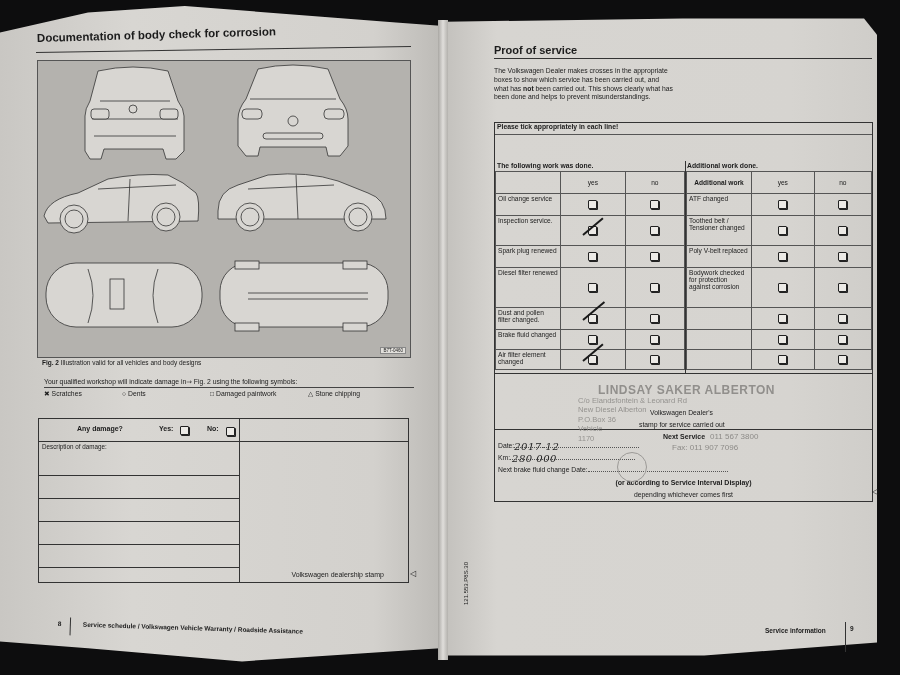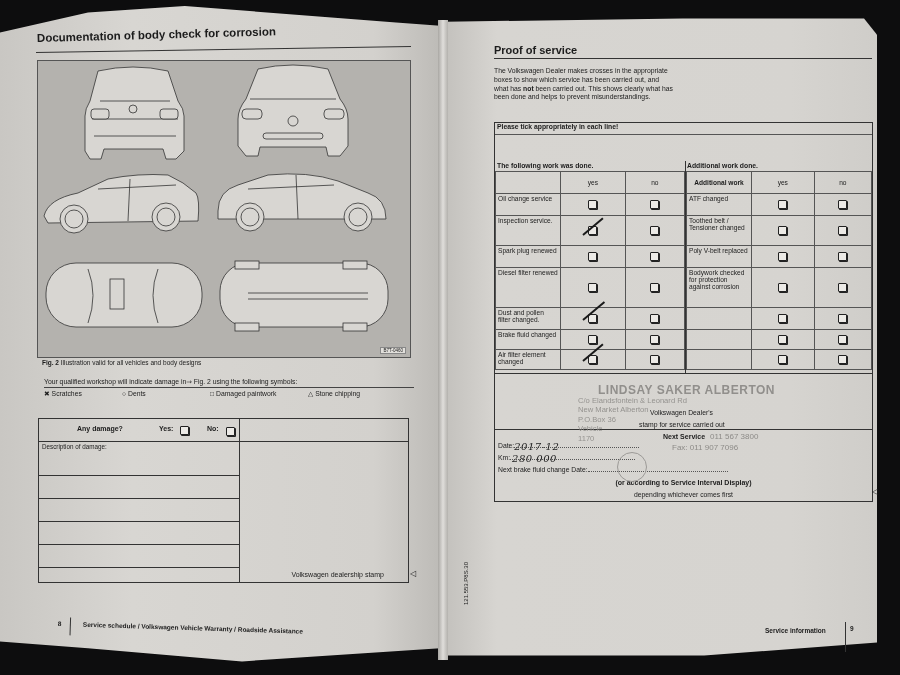--- a/index.html
+++ b/index.html
@@ -282,21 +282,21 @@
   <div style="position:absolute;left:3px;top:343px;font-size:6.8px">
     <span>Next brake fluid change Date:</span><span class="dots" style="width:140px"></span>
   </div>
   <div style="position:absolute;left:0;right:0;top:356px;text-align:center;font-size:7px;font-weight:bold">(or according to Service Interval Display)</div>
   <div style="position:absolute;left:0;right:0;top:368px;text-align:center;font-size:6.8px">depending whichever comes first</div>
 </div>
 
 <div class="stamp">
   <div class="big">LINDSAY SAKER ALBERTON</div>
   <div>C/o Elandsfontein &amp; Leonard Rd</div>
-  <div>New Market Alberton</div>
+  <div>New Diesel Alberton</div>
   <div>P.O.Box 36</div>
   <div>Vehicle</div>
   <div>1170</div>
 </div>
 <div class="vwlogo"></div>
 <div style="position:absolute;left:710px;top:432px;font-size:8px;color:#8d8b88">011 567 3800</div>
 <div style="position:absolute;left:672px;top:443px;font-size:8px;color:#8d8b88"><span>Fax:</span> <span>011 907 7096</span></div>
 
 <div class="tri-marker" style="left:872px;top:487px">◁</div>
 <div class="vcode">121.553.P8S.30</div>

